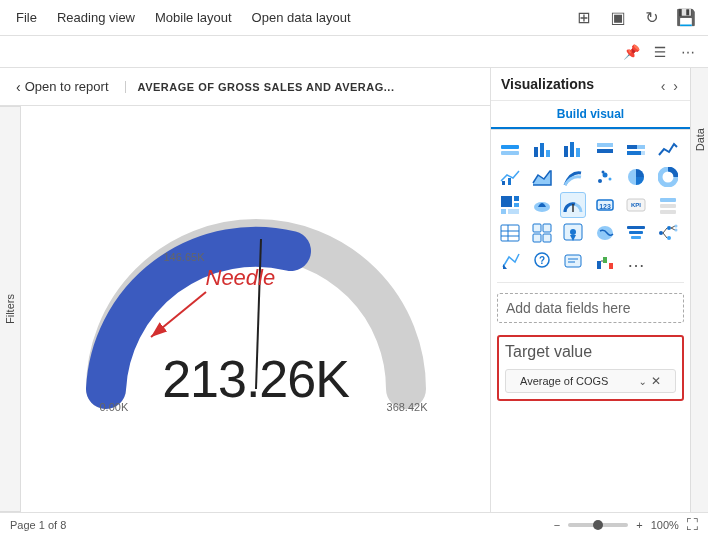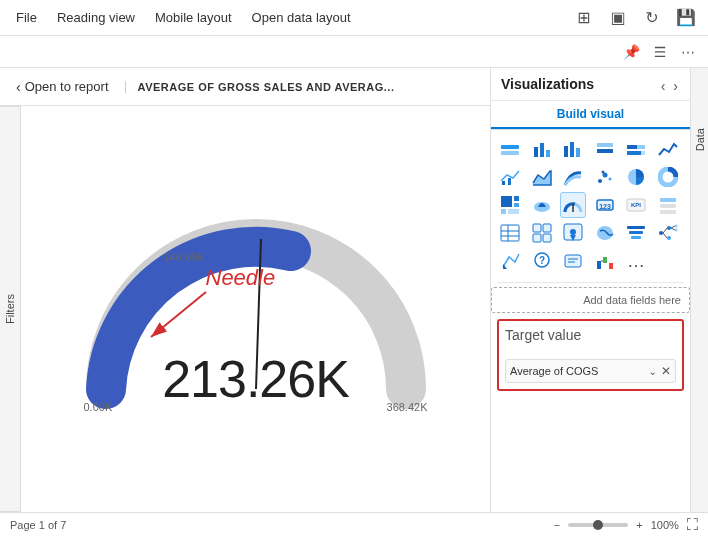--- a/index.html
+++ b/index.html
@@ -60,21 +60,21 @@
       display: flex; flex-direction: column; align-items: center; margin-top: 46px;
     }
 
     
     .gauge-value {
       position: absolute; bottom: 20px; left: 50%; transform: translateX(-50%);
       font-size: 52px; font-weight: 300; color: #222; letter-spacing: -1px;
     }
 
     
-    .gauge-min { position: absolute; bottom: 16px; left: 8px; font-size: 11px; color: #666; }
+    .gauge-min { position: absolute; bottom: 16px; left: 24px; font-size: 11px; color: #666; }
     .gauge-max { position: absolute; bottom: 16px; right: 8px; font-size: 11px; color: #666; margin-left: 36px; }
     .gauge-needle-val { position: absolute; top: 62px; left: 88px; font-size: 11px; color: #666; }
 
     
     .viz-panel {
       width: 200px; background: #fff; border-left: 1px solid #e0e0e0;
       display: flex; flex-direction: column; overflow: hidden;
     }
     .viz-panel-header {
       display: flex; align-items: flex-start; justify-content: space-between;
@@ -95,33 +95,33 @@
     }
     .viz-type-icon {
       width: 26px; height: 26px; display: flex; align-items: center; justify-content: center;
       cursor: pointer; border-radius: 3px; font-size: 16px;
     }
 
     .viz-divider { height: 1px; background: #e8e8e8; margin: 4px 6px; }
 
     
     .add-data-field {
-      border: 1px dashed #aaa; border-radius: 3px;
-      padding: 6px 8px; font-size: 11px; color: #666; text-align: right; cursor: pointer;
+      margin: 6px; border: 1px dashed #aaa; border-radius: 3px;
+      padding: 6px 8px; font-size: 14px; color: #666; text-align: left; cursor: pointer;
     }
 
     
     .target-section {
       margin: 6px; border: 2px solid #d32f2f; border-radius: 3px; padding: 6px;
     }
-    .target-label { font-size: 14px; color: #555; margin-bottom: 16px; }
+    .target-label { font-size: 16px; color: #555; margin-bottom: 8px; }
     .target-field {
       display: flex; align-items: center; justify-content: space-between;
       background: #f9f9f9; border: 1px solid #ddd; border-radius: 3px;
-      padding: 4px 4px; font-size: 11px; color: #333;
+      padding: 4px 14px; font-size: 11px; color: #333;
     }
     .target-field-icons { display: flex; gap: 4px; align-items: center; }
     .target-chevron { font-size: 10px; color: #555; cursor: pointer; }
     .target-close { font-size: 12px; color: #555; cursor: pointer; }
 
     
     .data-panel-tab {
       width: 18px; background: #f4f4f4; border-left: 1px solid #ddd;
       display: flex; align-items: flex-start; justify-content: center;
       padding-top: 60px; cursor: pointer;
@@ -459,21 +459,21 @@
       </div>
     </div>
   </div>
 
   <div class="data-panel-tab">
     <span class="data-panel-label">Data</span>
   </div>
 </div>
 
 <div class="status-bar">
-  <span>Page 1 of 7</span>
+  <span>Page 1 of 8</span>
   <div class="status-right">
     <span style="cursor:pointer;">−</span>
     <div class="zoom-slider">
       <div class="zoom-thumb"></div>
     </div>
     <span style="cursor:pointer;">+</span>
     <span>100%</span>
     <span style="font-size:16px; cursor:pointer;">⛶</span>
   </div>
 </div>

